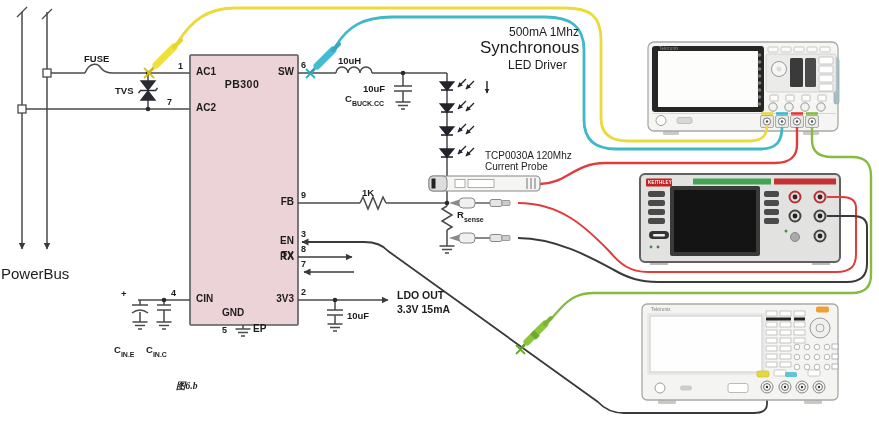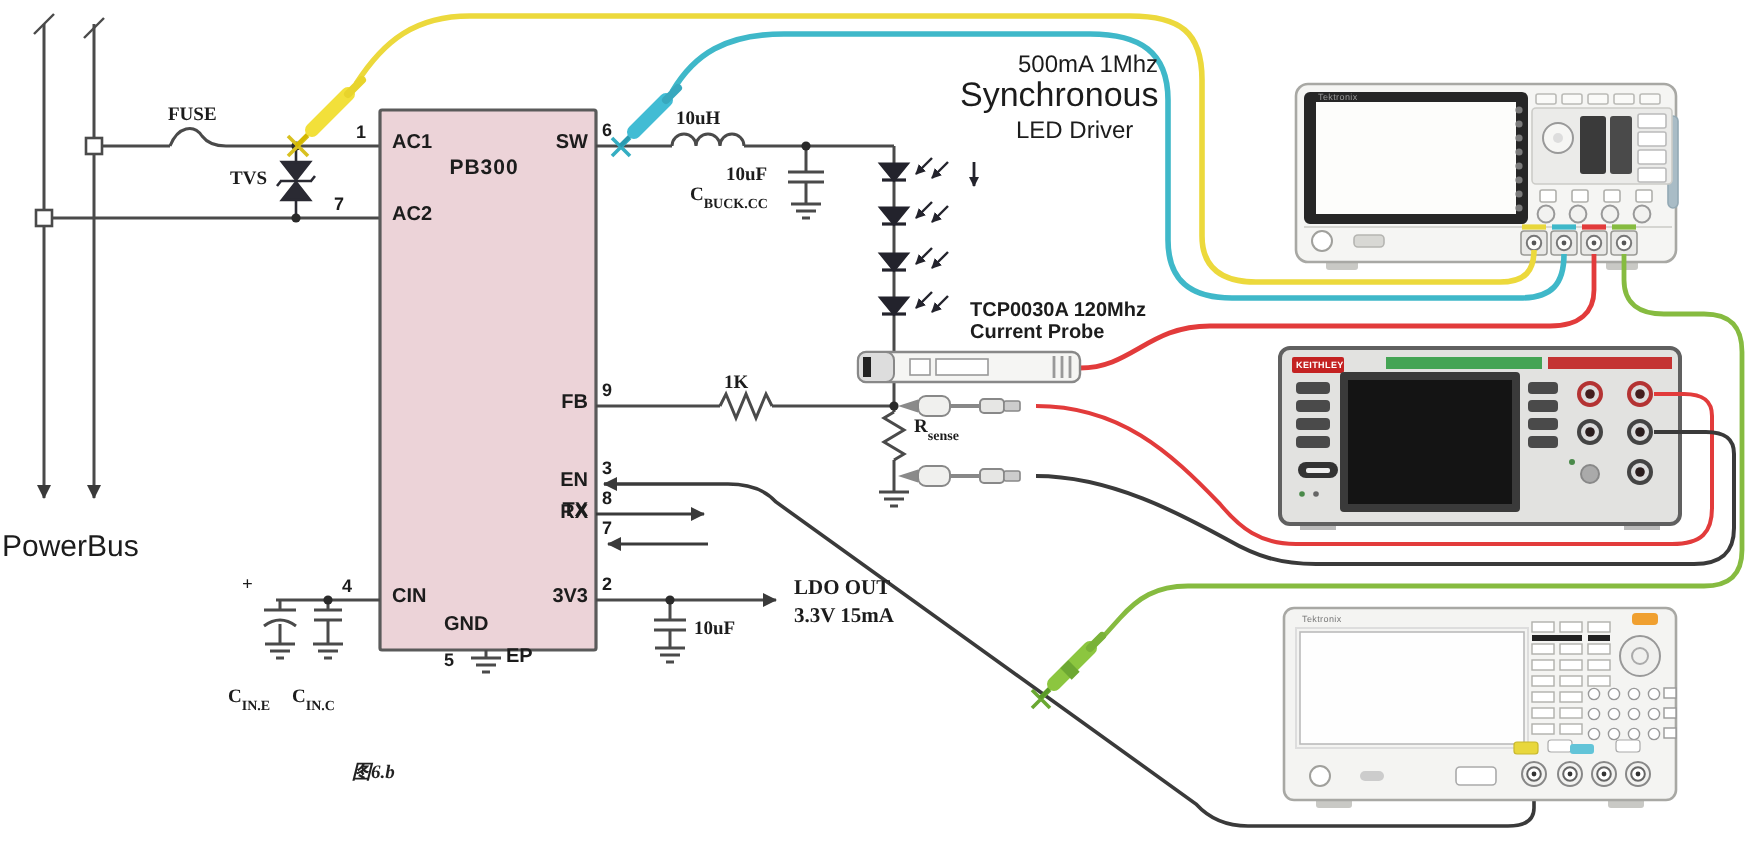--- a/index.html
+++ b/index.html
@@ -2,25 +2,25 @@
 <html><head>
 <meta charset="utf-8">
 <style>
   html,body{margin:0;padding:0;background:#fff;}
   #stage{position:relative;width:879px;height:425px;background:#ffffff;overflow:hidden;
          font-family:"Liberation Sans",sans-serif;}
   #stage svg{position:absolute;left:0;top:0;}
   .lbl{position:absolute;white-space:nowrap;color:#1c1c1c;}
   .t-pin{font-weight:bold;font-size:10px;}
   .t-num{font-weight:bold;font-size:9px;}
-  .t-val{font-weight:bold;font-size:9.5px;font-family:Liberation Serif, serif;}
+  .t-val{font-weight:bold;font-size:9.5px;}
   .t-chip{font-weight:bold;font-size:10.5px;letter-spacing:.5px;}
   .t-ann1{font-size:12px;margin-left:28px;}
   .t-ann2{font-size:17px;}
-  .t-tcp{font-weight:bold;font-size:10px;}
+  .t-tcp{font-weight:normal;font-size:10px;}
   .t-big{font-size:15px;}
   .t-cap{font-family:"Liberation Serif",serif;font-weight:bold;font-style:italic;font-size:9.5px;color:#222;}
   .t-brand{font-size:4.5px;letter-spacing:.2px;}
   .ralign{text-align:right;}
   sub.s{font-size:7px;position:relative;top:1px;font-weight:bold;}
 </style>
 </head>
 <body>
 
 <div id="stage">

